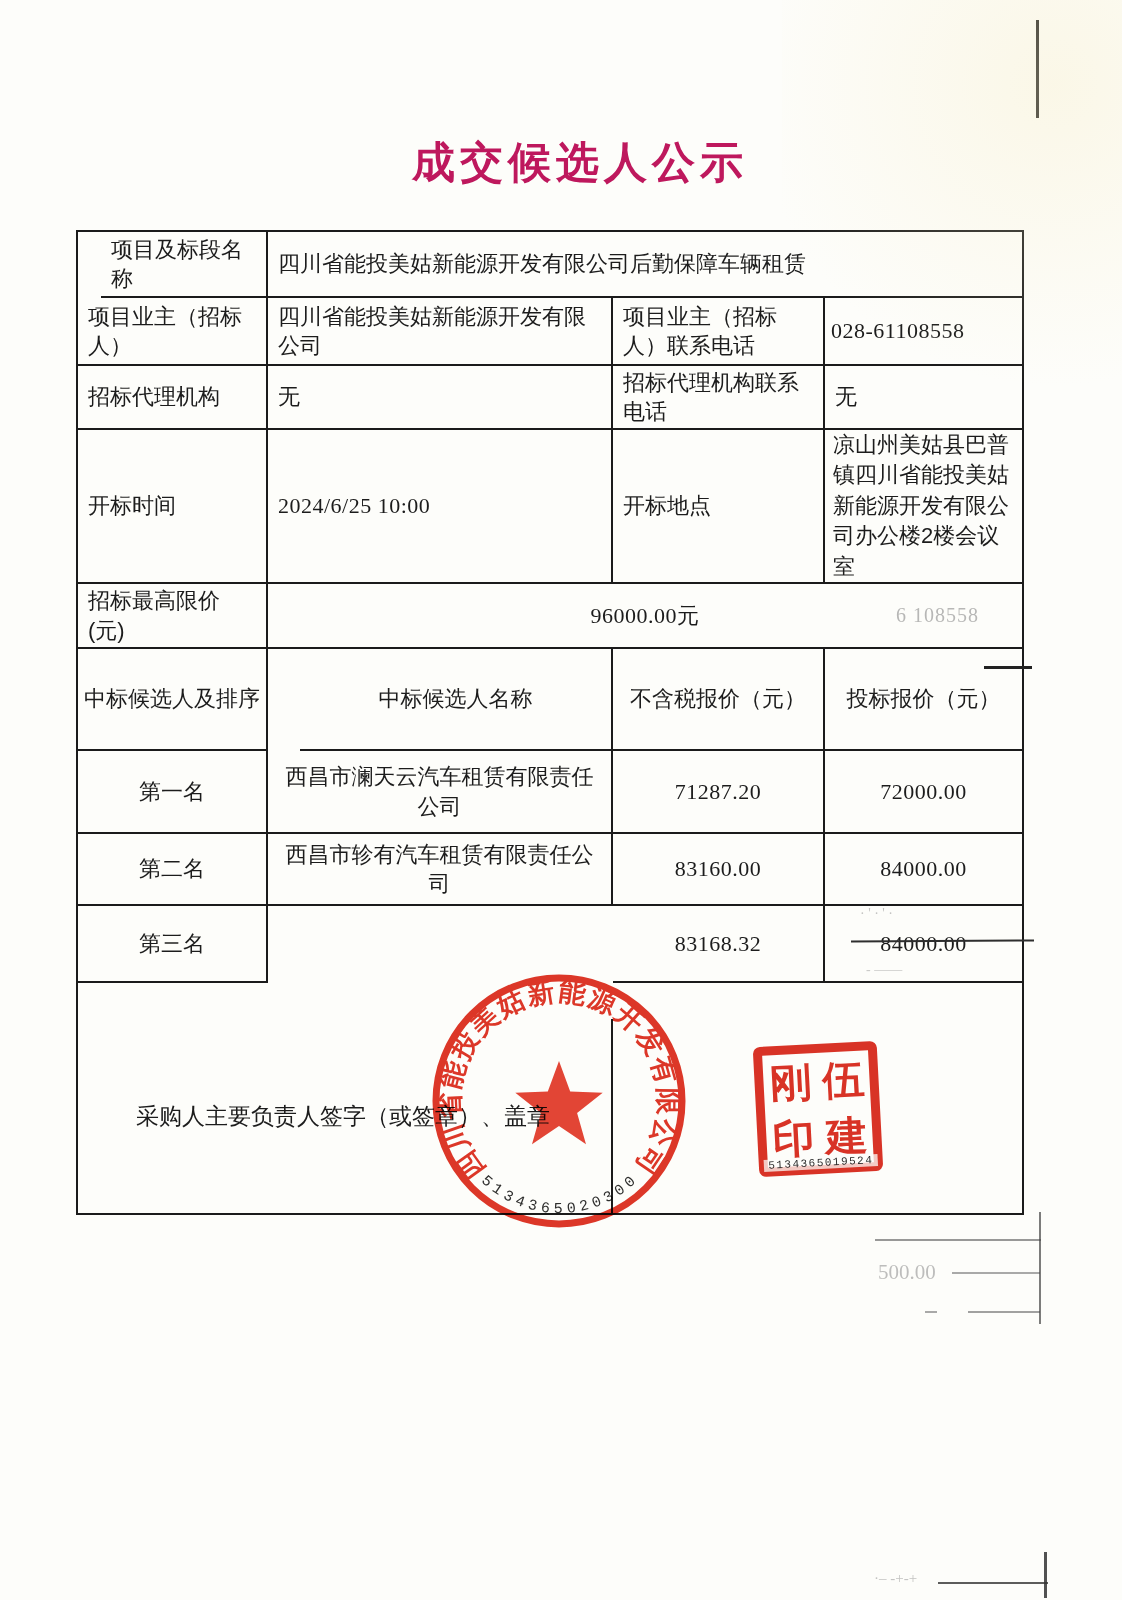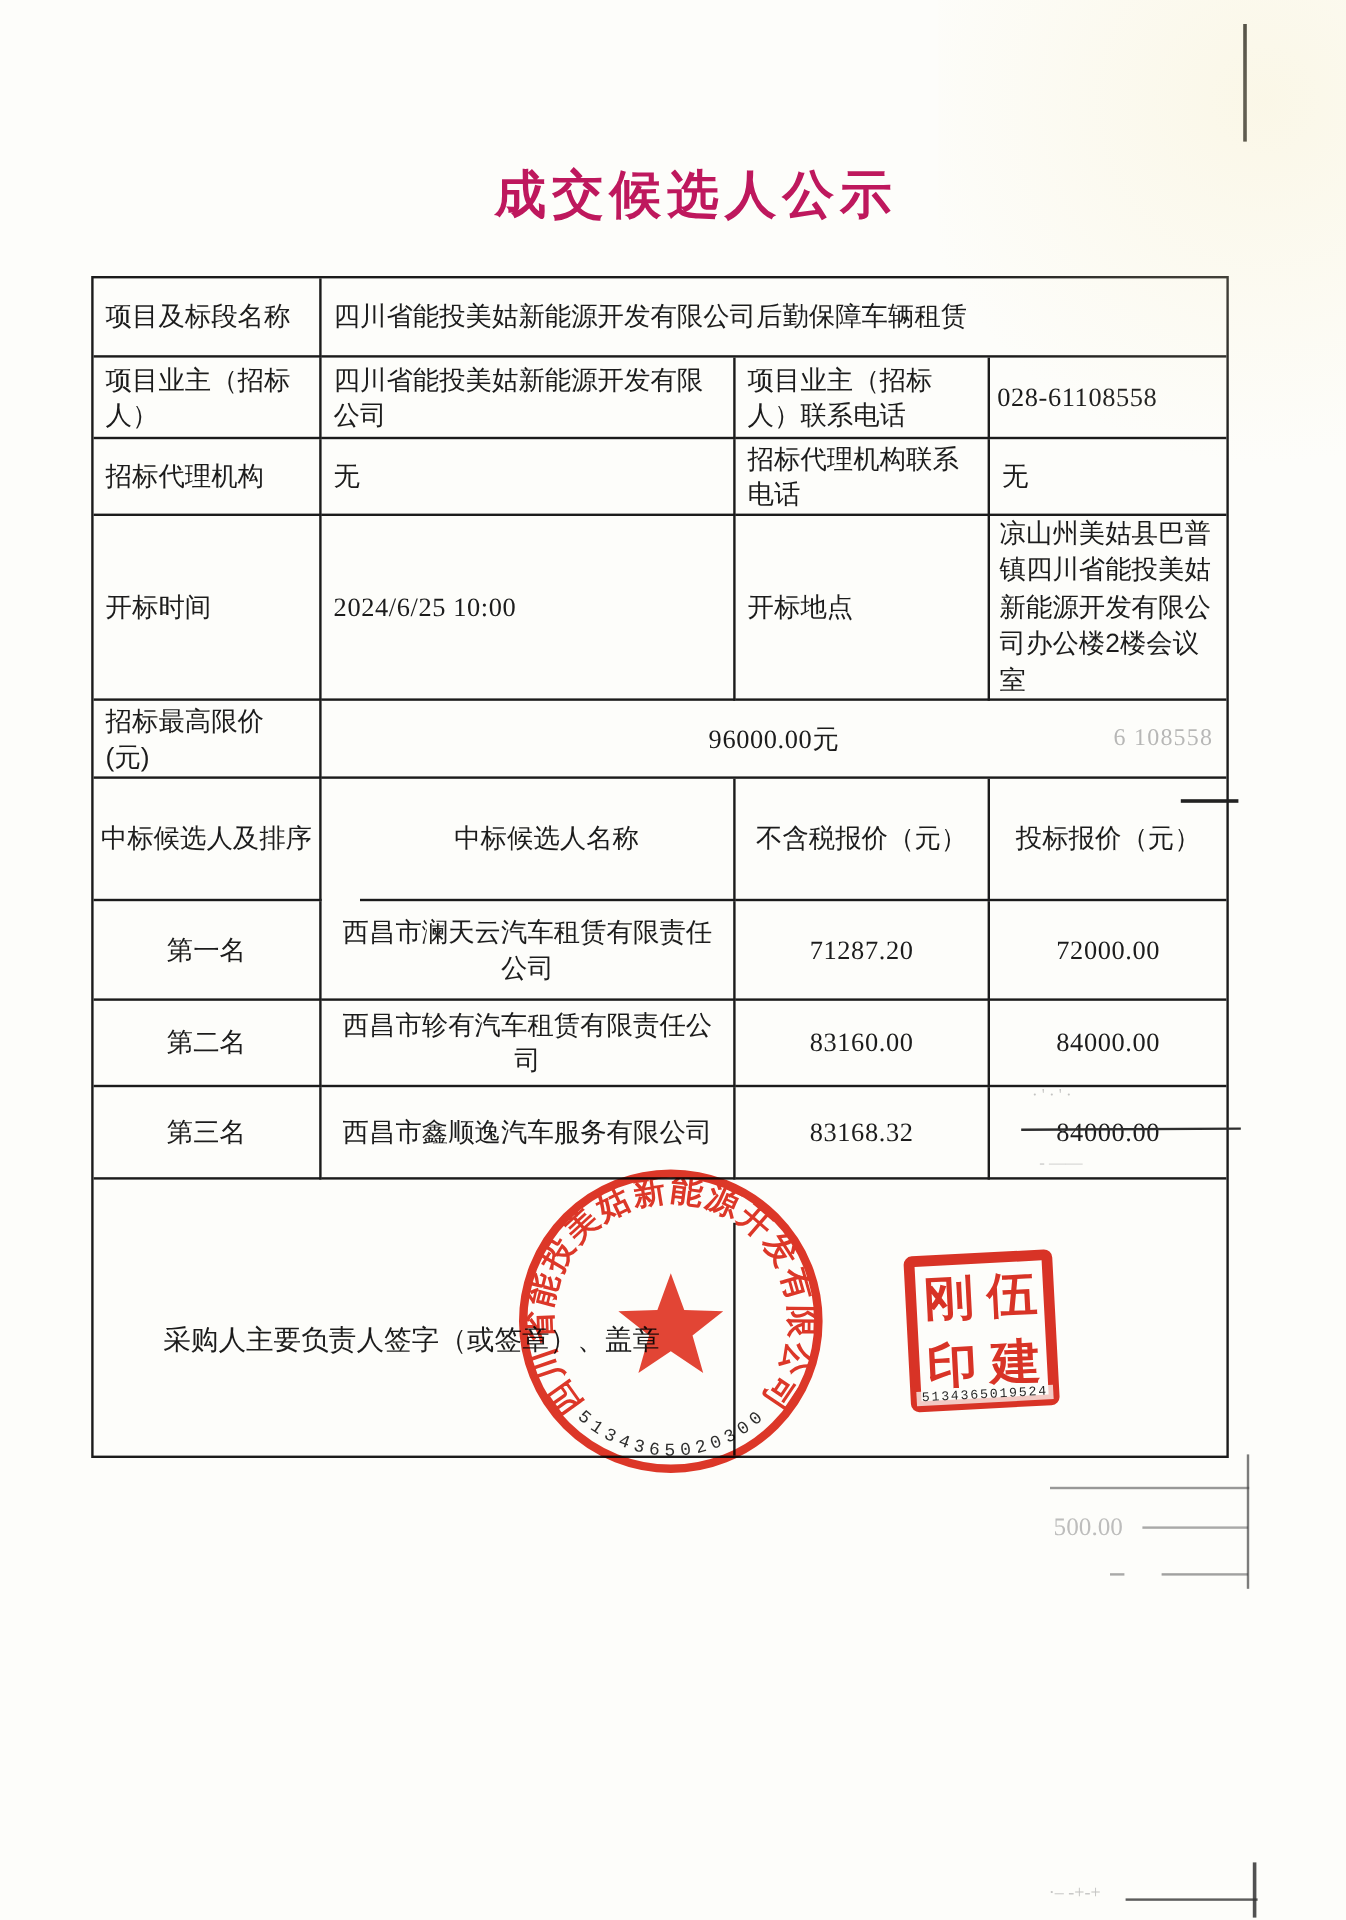--- a/index.html
+++ b/index.html
@@ -90,21 +90,21 @@
 </style>
 </head>
 <body>
 
 <div class="page">
 
   <div class="doc-title">成交候选人公示</div>
 
   <div class="tbl">
 
-    <div class="cell" style="grid-row:1;grid-column:1;">项目及标段名称</div>
+    <div class="cell" style="grid-row:1;grid-column:1;margin-left:23px;">项目及标段名称</div>
     <div class="cell er" style="grid-row:1;grid-column:2/span 3;">四川省能投美姑新能源开发有限公司后勤保障车辆租赁</div>
 
     <div class="cell" style="grid-row:2;grid-column:1;">项目业主（招标人）</div>
     <div class="cell" style="grid-row:2;grid-column:2;">四川省能投美姑新能源开发有限公司</div>
     <div class="cell" style="grid-row:2;grid-column:3;">项目业主（招标人）联系电话</div>
     <div class="cell er num" style="grid-row:2;grid-column:4;padding-left:6px;">028-61108558</div>
 
     <div class="cell" style="grid-row:3;grid-column:1;">招标代理机构</div>
     <div class="cell" style="grid-row:3;grid-column:2;">无</div>
     <div class="cell" style="grid-row:3;grid-column:3;">招标代理机构联系电话</div>
@@ -127,21 +127,20 @@
     <div class="cell ctr" style="grid-row:7;grid-column:2;">西昌市澜天云汽车租赁有限责任公司</div>
     <div class="cell ctr num" style="grid-row:7;grid-column:3;">71287.20</div>
     <div class="cell er ctr num" style="grid-row:7;grid-column:4;">72000.00</div>
 
     <div class="cell ctr" style="grid-row:8;grid-column:1;">第二名</div>
     <div class="cell ctr" style="grid-row:8;grid-column:2;">西昌市轸有汽车租赁有限责任公司</div>
     <div class="cell ctr num" style="grid-row:8;grid-column:3;">83160.00</div>
     <div class="cell er ctr num" style="grid-row:8;grid-column:4;">84000.00</div>
 
     <div class="cell ctr" style="grid-row:9;grid-column:1;">第三名</div>
-    <div class="cell ctr" style="grid-row:9;grid-column:2;">西昌市鑫顺逸汽车服务有限公司</div>
     <div class="cell ctr num" style="grid-row:9;grid-column:3;">83168.32</div>
     <div class="cell er ctr num" style="grid-row:9;grid-column:4;">84000.00</div>
 
     <div class="cell eb sig-cell" style="grid-row:10;grid-column:1/span 2;">采购人主要负责人签字（或签章）、盖章</div>
     <div class="cell er eb" style="grid-row:10;grid-column:3/span 2;"></div>
   </div>
 
   <svg class="round-seal" viewBox="-140 -140 280 280">
     <circle r="123" fill="none" stroke="#dc2a1a" stroke-width="7"></circle>
     <defs>
@@ -161,21 +160,21 @@
     <span class="ch">刚</span>
     <span class="ch">伍</span>
     <span class="ch">印</span>
     <span class="ch">建</span>
     <span class="serial">5134365019524</span>
   </div>
 
   <div class="aline vline-topright"></div>
   <div class="aline hline-header"></div>
 
-  <div class="ghost" style="left:928px;top:604px;font-size:20px;letter-spacing:1px;">6 108558</div>
+  <div class="ghost" style="left:896px;top:604px;font-size:20px;letter-spacing:1px;">6 108558</div>
 
   <div class="ghost" style="left:860px;top:906px;font-size:14px;opacity:.5;">· '  ·   ' ·</div>
   <div class="aline strike-84000"></div>
   <div class="ghost" style="left:866px;top:962px;font-size:14px;opacity:.45;">-  ——</div>
 
   <div class="ghost" style="left:878px;top:1260px;font-size:21px;opacity:.55;">500.00</div>
   <div class="aline g-under-line1"></div>
   <div class="aline g-under-line2"></div>
   <div class="aline g-under-line3"></div>
   <div class="aline g-under-dash"></div>

